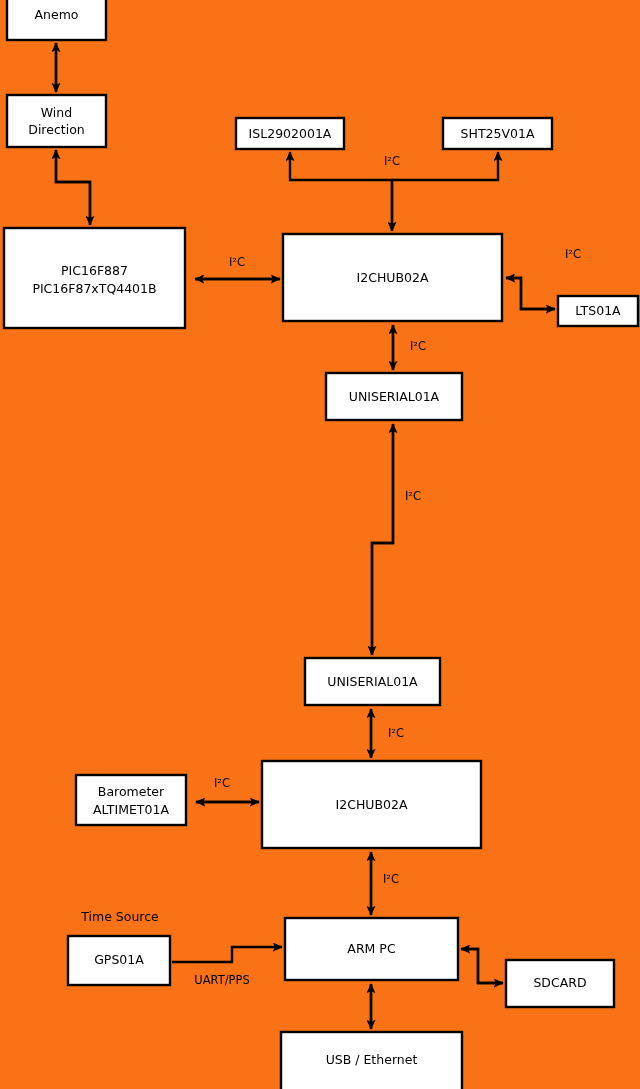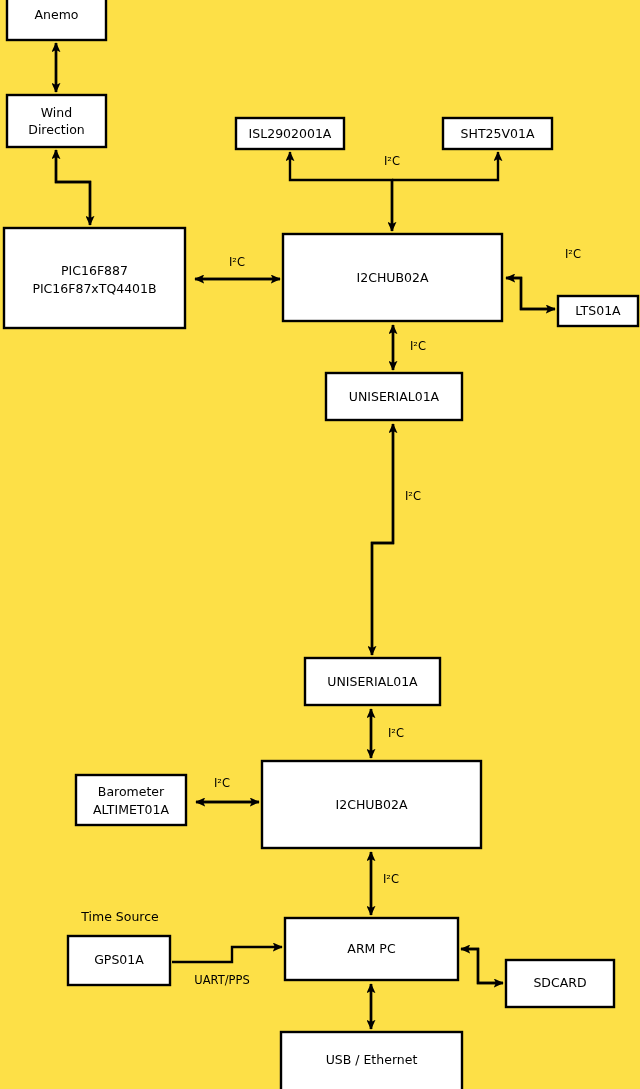--- a/index.html
+++ b/index.html
@@ -8,21 +8,21 @@
     background: #ffffff;
   }
   body {
     font-family: "DejaVu Sans", "Liberation Sans", sans-serif;
   }
   #diagram-root {
     position: relative;
     width: 640px;
     height: 1089px;
     overflow: hidden;
-    background: #fde047;
+    background: #f97316;
   }
   svg#diagram-svg {
     position: absolute;
     left: 0;
     top: 0;
     width: 640px;
     height: 1089px;
     display: block;
   }
   .node-box {

